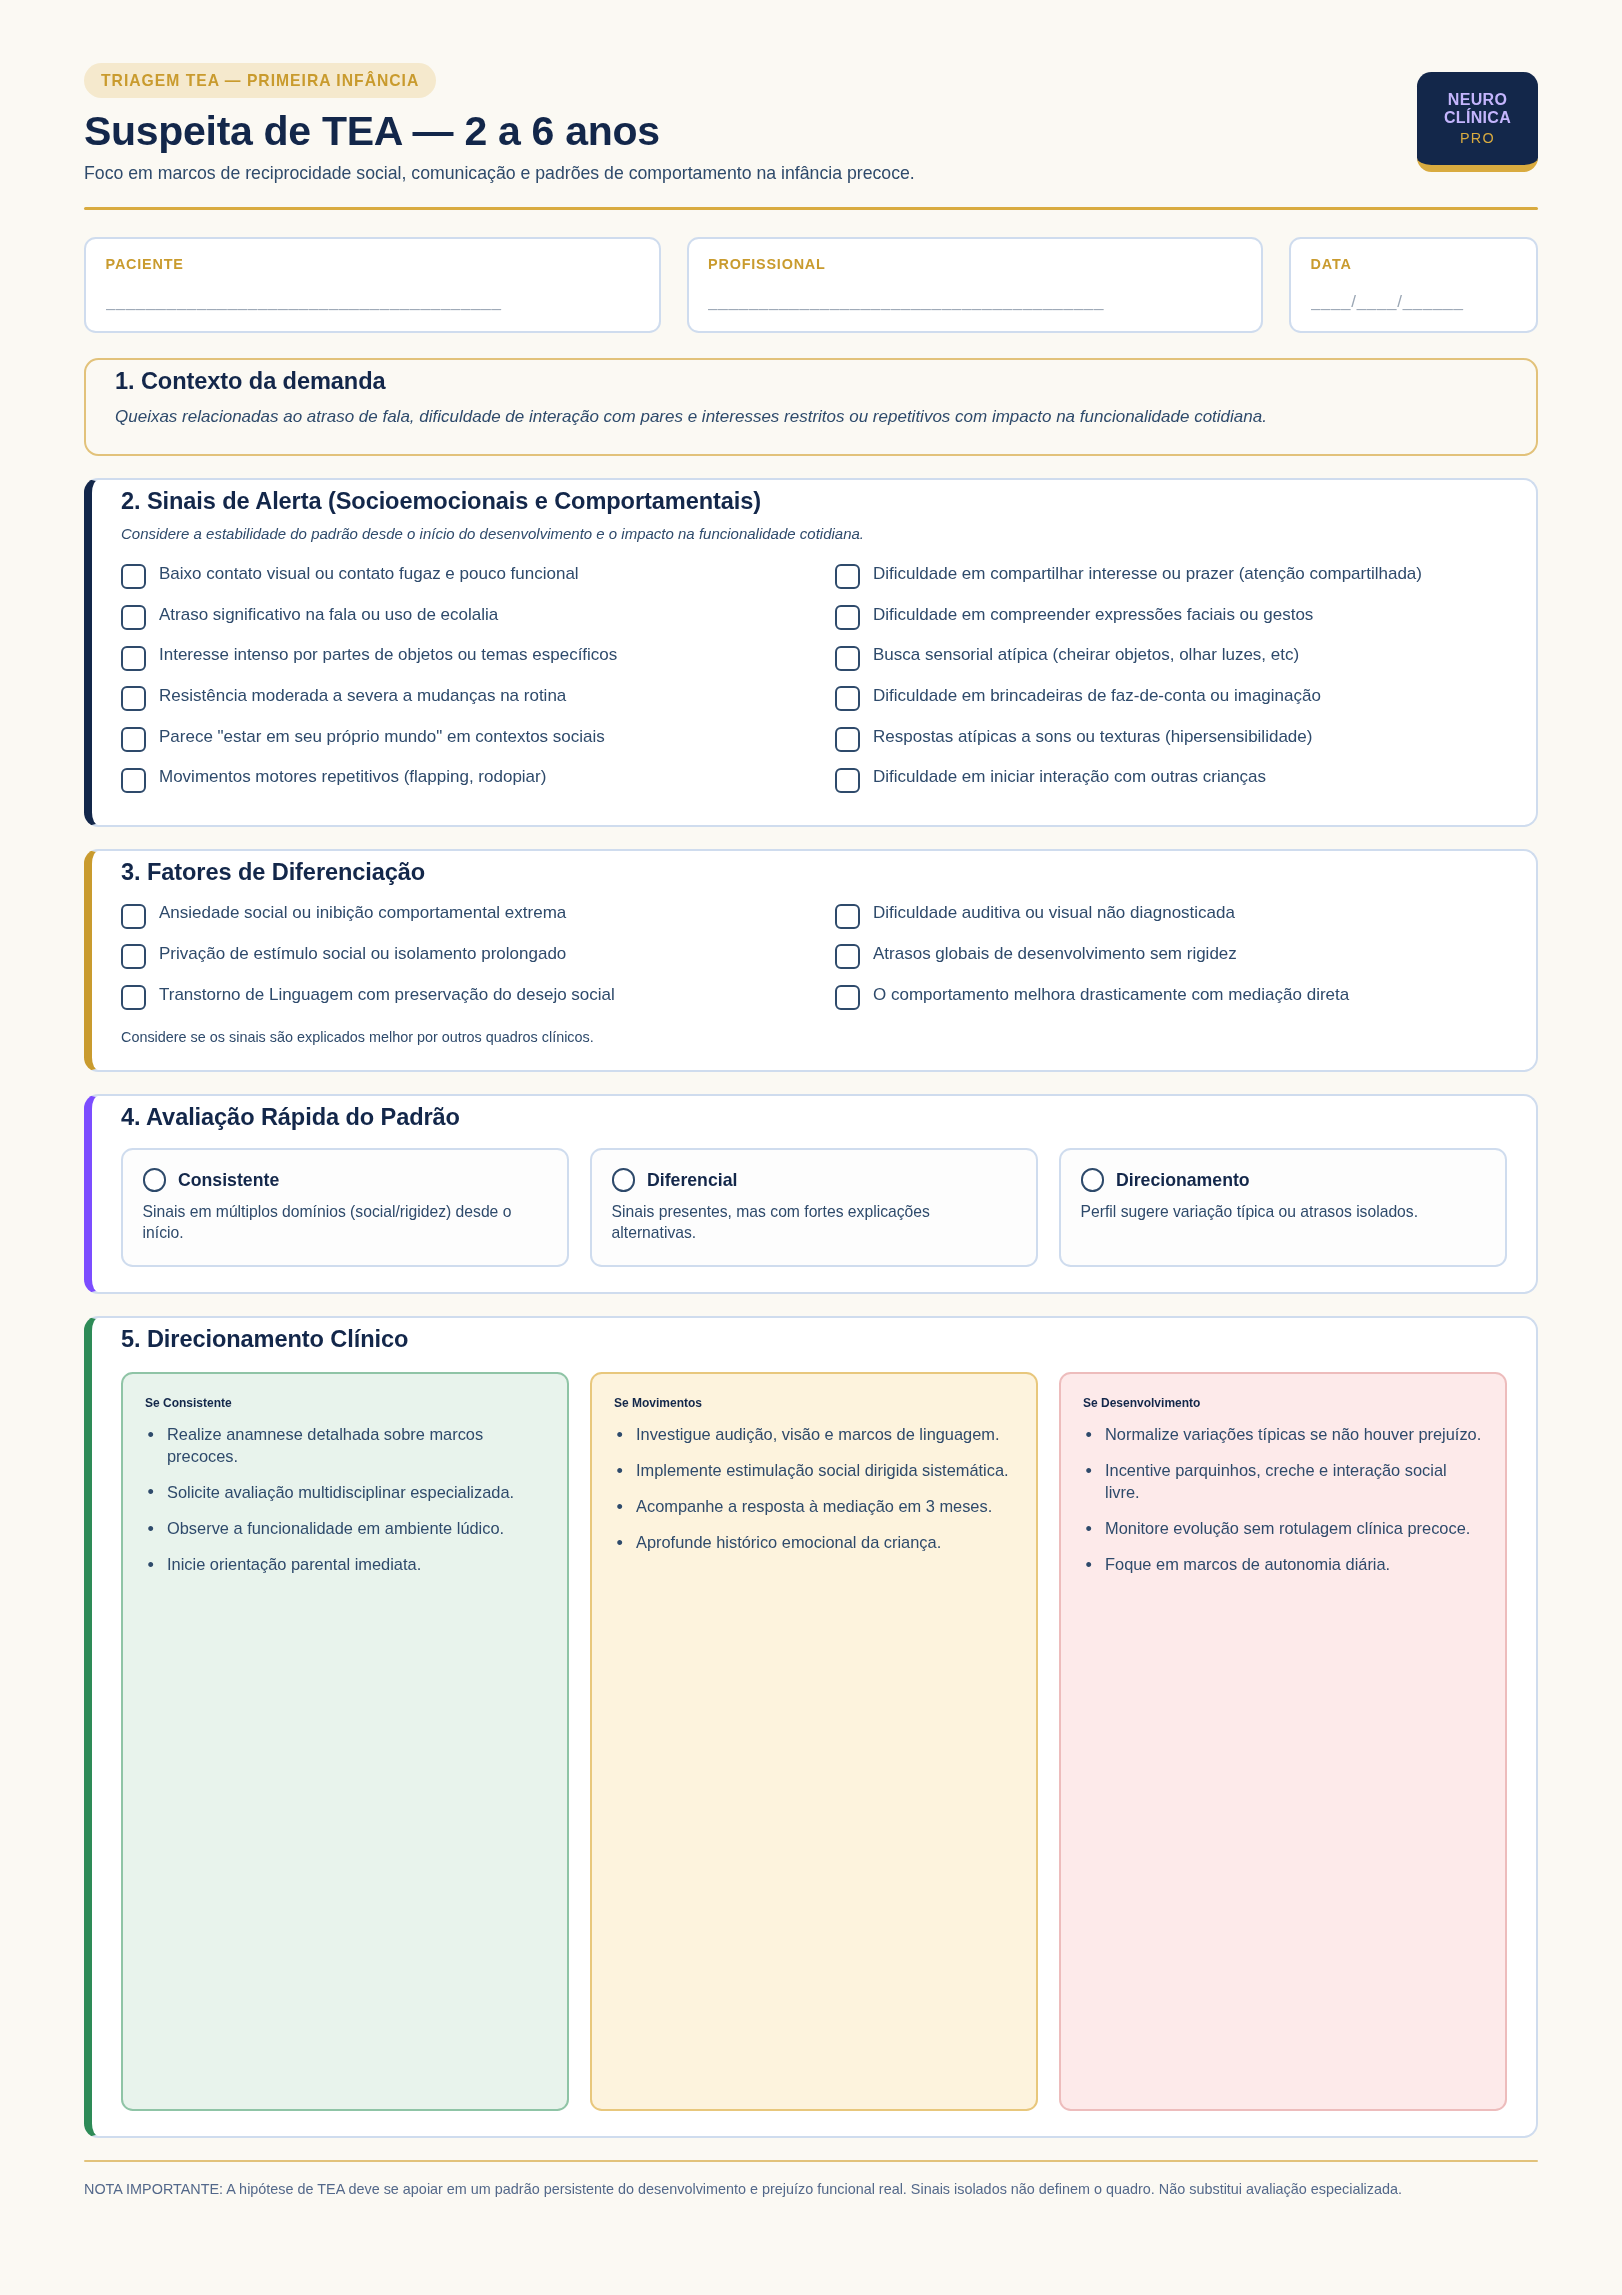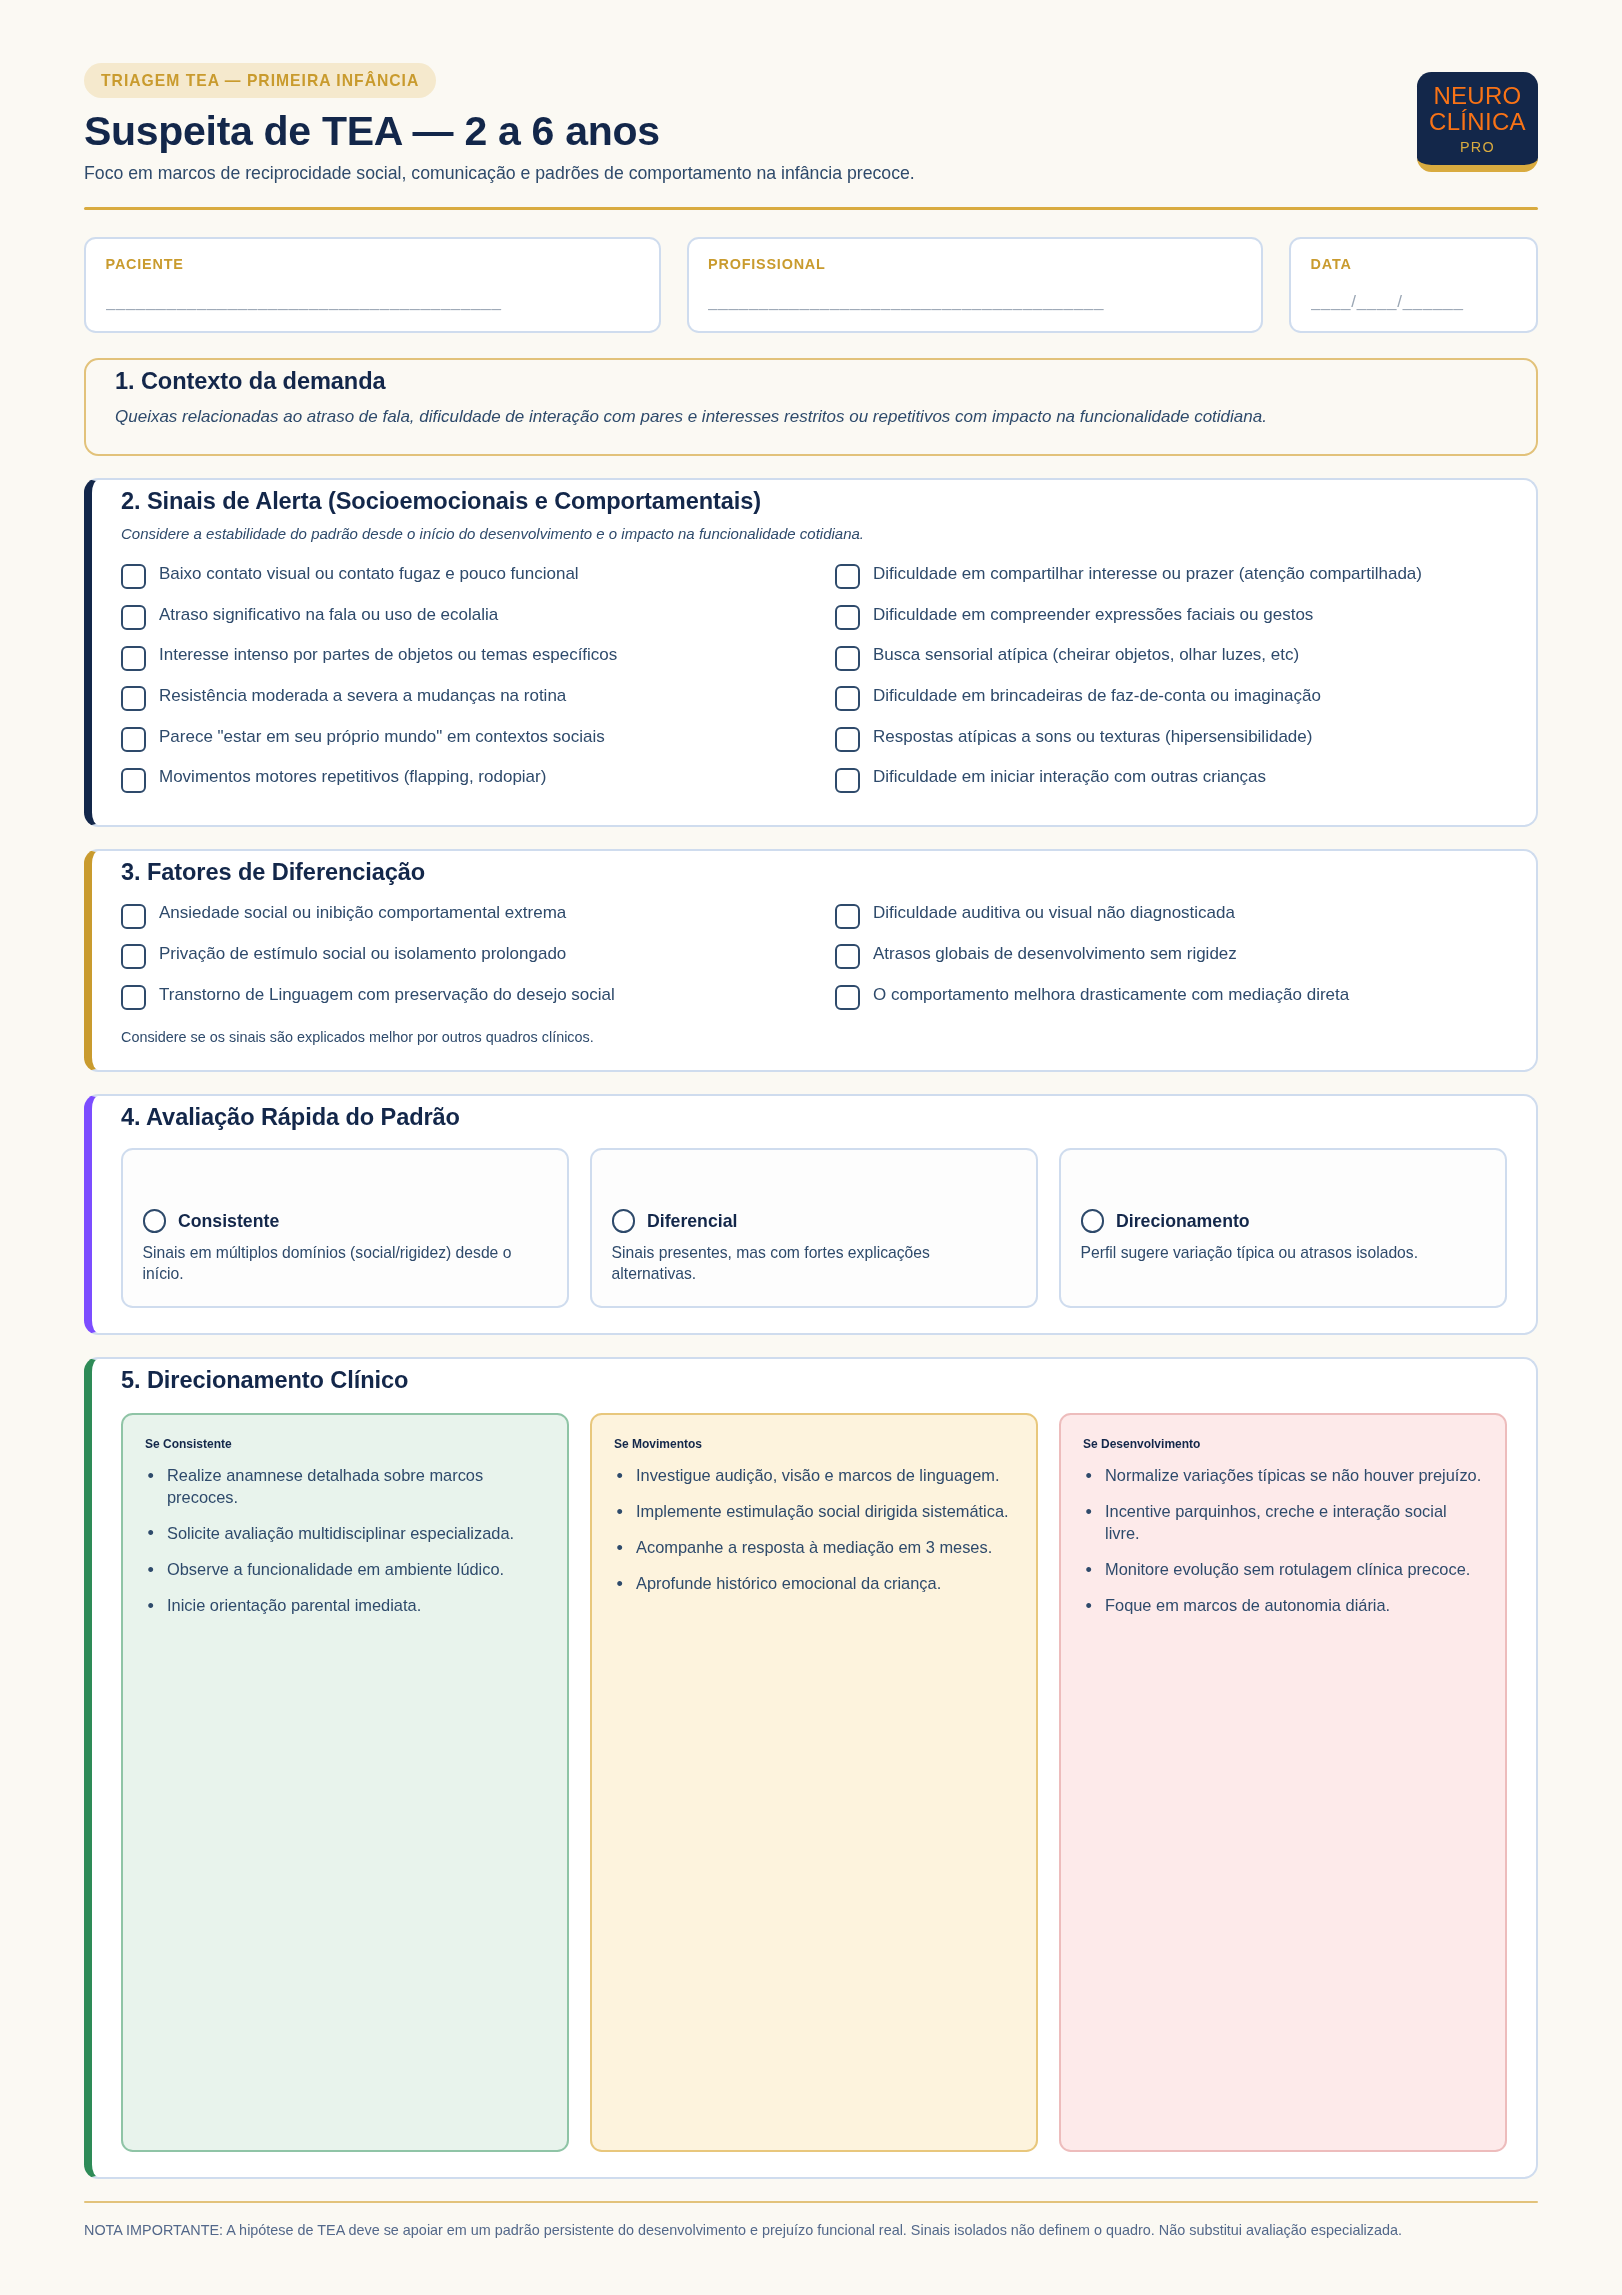--- a/index.html
+++ b/index.html
@@ -78,21 +78,21 @@
     border-radius:14.4px;
     border-bottom:7.2px solid var(--gold-soft);
     display:flex;
     flex-direction:column;
     align-items:center;
     justify-content:center;
     flex:0 0 auto;
     margin-top:9.2px;
   }
   .logo-l1,.logo-l2{
-    color:#f97316;font-weight:normal;font-size:24px;line-height:1.1;letter-spacing:0.3px;
+    color:#c4b5fd;font-weight:bold;font-size:16px;line-height:1.1;letter-spacing:0.3px;
   }
   .logo-l3{
     color:var(--gold-soft);font-size:14.4px;letter-spacing:1.3px;margin-top:3.3px;
   }
   .rule{
     height:3.3px;
     background:var(--gold-soft);
     margin:21px 0 27.5px 0;
     border-radius:2px;
   }
@@ -212,21 +212,20 @@
     background:#fdfdfd;
     border:2px solid var(--card-border);
     border-radius:11.8px;
     padding:18.3px 19.6px 22px 19.6px;
   }
   .option-head{
     display:flex;
     align-items:center;
     gap:11.8px;
     margin-bottom:9.2px;
-    margin-top:41px;
   }
   .radio{
     width:23.6px;height:23.6px;min-width:23.6px;
     border:2px solid var(--slate);
     border-radius:50%;
     background:#fff;
   }
   .option-title{
     font-size:17.7px;font-weight:bold;color:var(--navy);
   }

